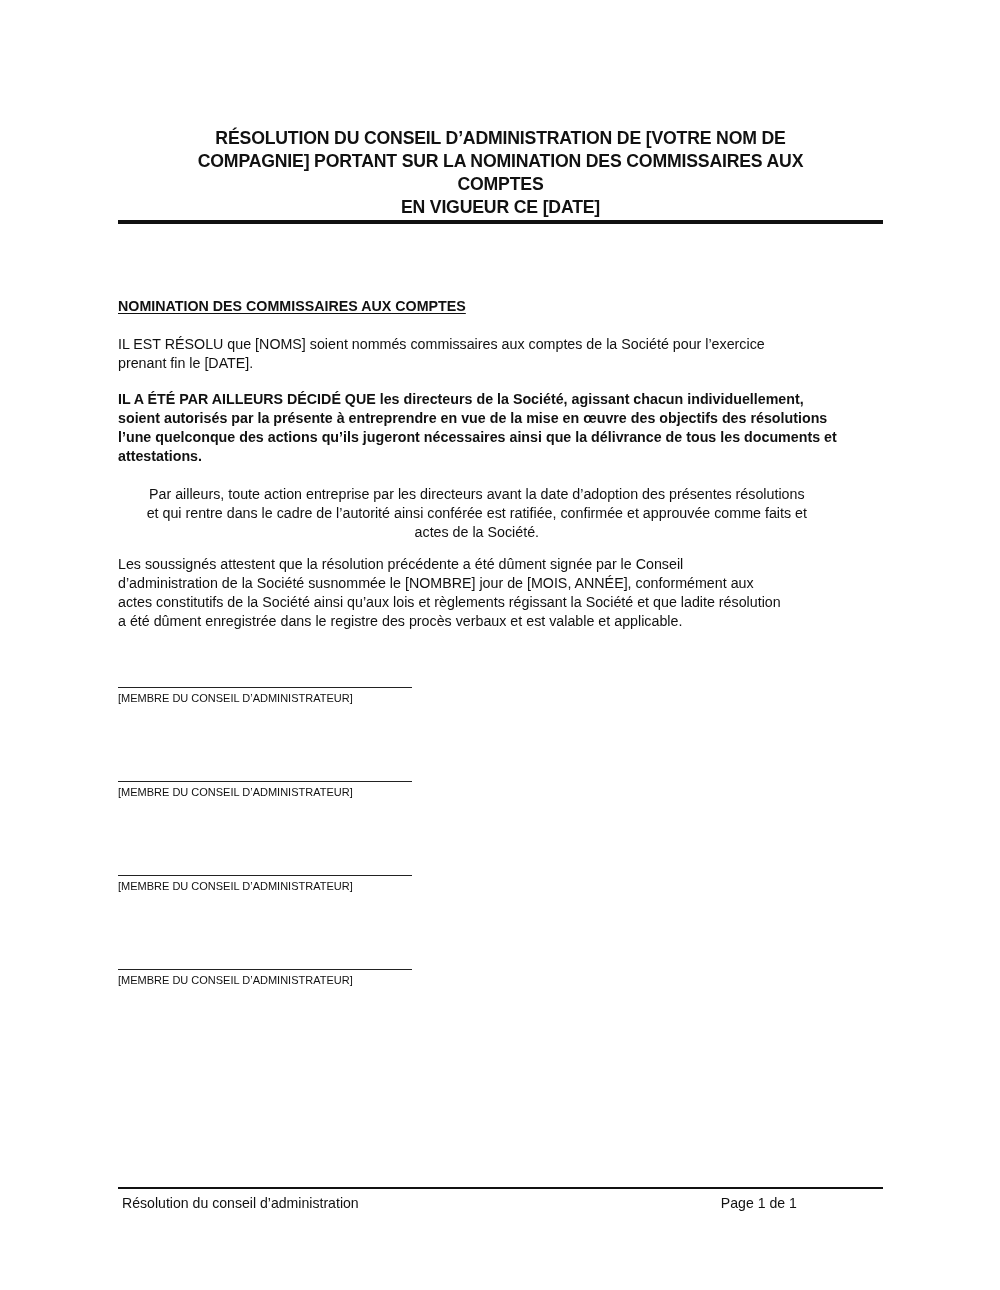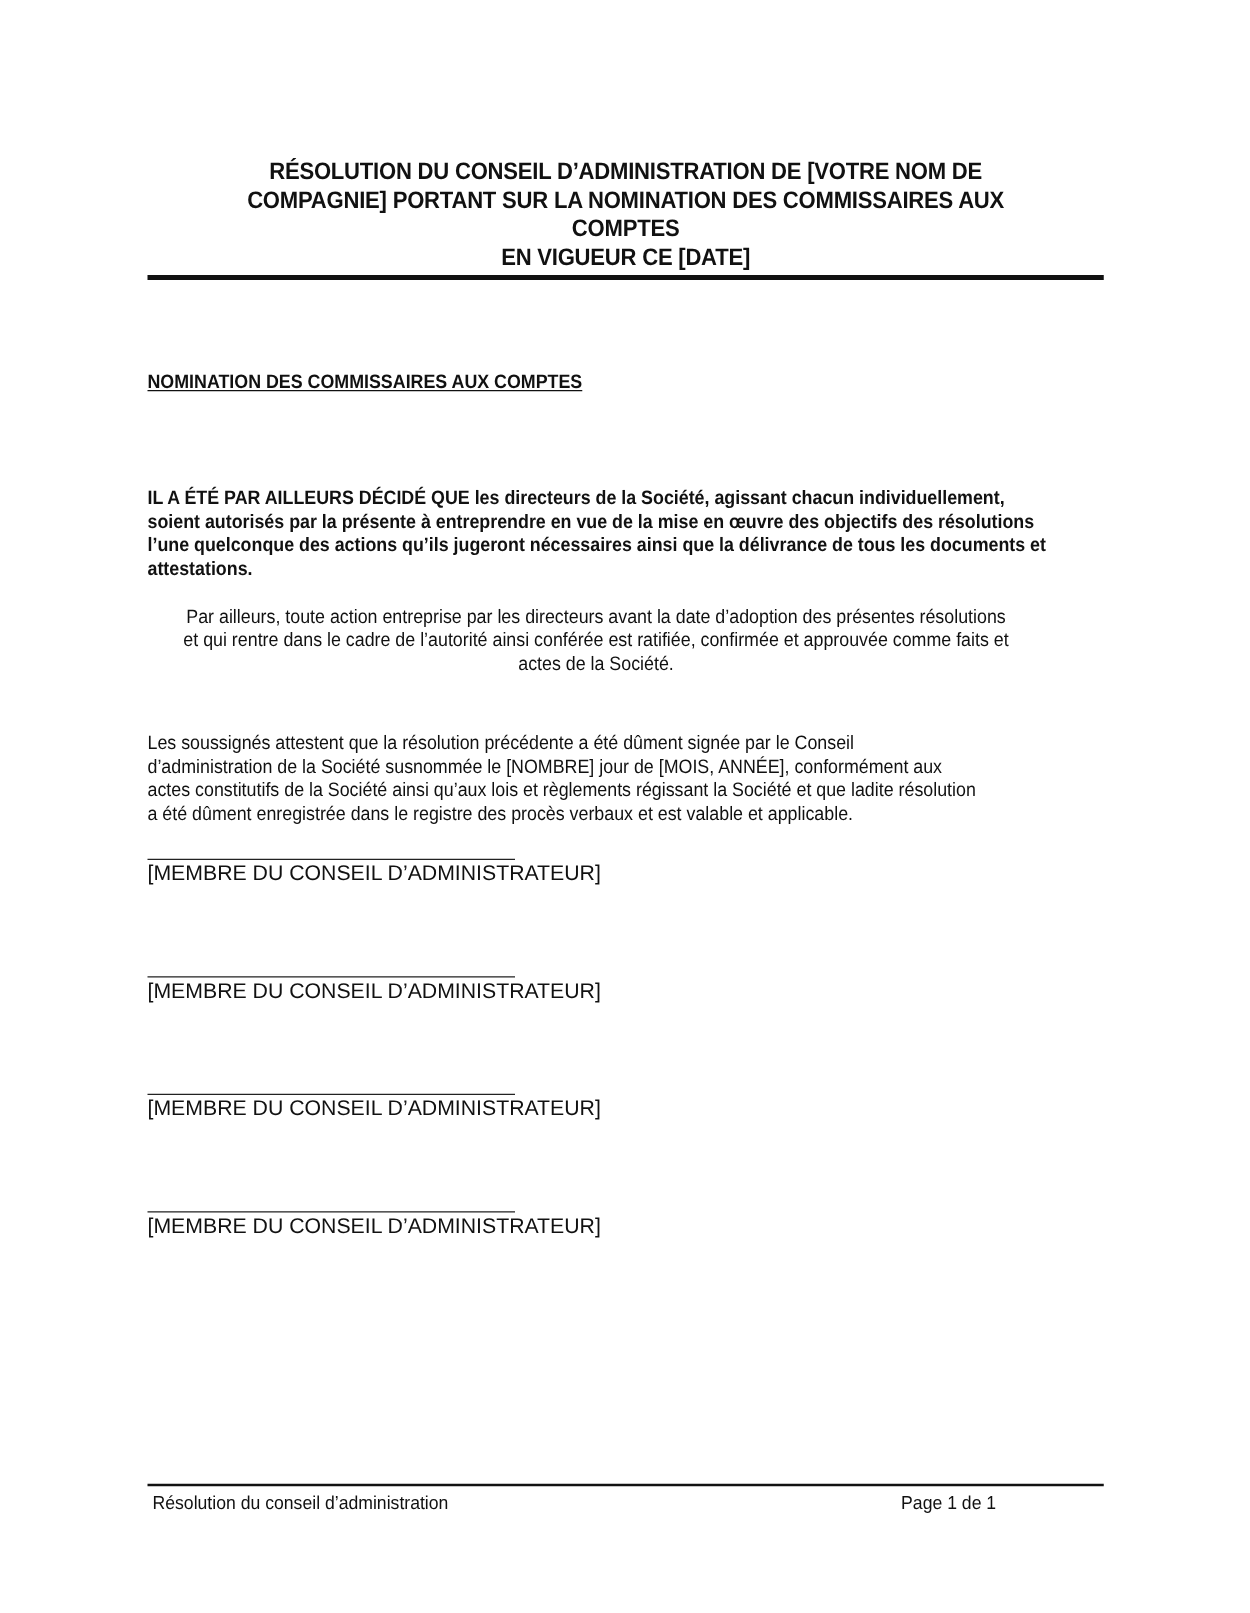--- a/index.html
+++ b/index.html
@@ -74,21 +74,21 @@
       position: absolute;
       left: 118px;
     }
     .sig-line {
       width: 294px;
       height: 1px;
       background: #222222;
       margin-bottom: 1px;
     }
     .sig-label {
-      font-size: 17px;
+      font-size: 11px;
       line-height: 19px;
       white-space: nowrap;
     }
     .footer-rule {
       position: absolute;
       left: 118px;
       width: 765px;
       top: 1187px;
       height: 2px;
       background: #111111;
@@ -122,35 +122,39 @@
   <div class="title-block">
     <div class="title-line">RÉSOLUTION DU CONSEIL D’ADMINISTRATION DE [VOTRE NOM DE</div>
     <div class="title-line">COMPAGNIE] PORTANT SUR LA NOMINATION DES COMMISSAIRES AUX</div>
     <div class="title-line">COMPTES</div>
     <div class="title-line">EN VIGUEUR CE [DATE]</div>
   </div>
   <div class="title-rule"></div>
 
   <div class="section-heading">NOMINATION DES COMMISSAIRES AUX COMPTES</div>
 
+  <div class="para" style="top:334px;">
+    <div class="para-line">IL EST RÉSOLU que [NOMS] soient nommés commissaires aux comptes de la Société pour l’exercice</div>
+    <div class="para-line">prenant fin le [DATE].</div>
+  </div>
 
   <div class="para" style="top:389px;font-weight:bold;">
     <div class="para-line">IL A ÉTÉ PAR AILLEURS DÉCIDÉ QUE les directeurs de la Société, agissant chacun individuellement,</div>
     <div class="para-line">soient autorisés par la présente à entreprendre en vue de la mise en œuvre des objectifs des résolutions</div>
     <div class="para-line">l’une quelconque des actions qu’ils jugeront nécessaires ainsi que la délivrance de tous les documents et</div>
     <div class="para-line">attestations.</div>
   </div>
 
   <div class="para" style="top:484px;text-align:center;">
     <div class="para-line">Par ailleurs, toute action entreprise par les directeurs avant la date d’adoption des présentes résolutions</div>
     <div class="para-line">et qui rentre dans le cadre de l’autorité ainsi conférée est ratifiée, confirmée et approuvée comme faits et</div>
     <div class="para-line">actes de la Société.</div>
   </div>
 
-  <div class="para" style="top:585px;">
+  <div class="para" style="top:554px;">
     <div class="para-line">Les soussignés attestent que la résolution précédente a été dûment signée par le Conseil</div>
     <div class="para-line">d’administration de la Société susnommée le [NOMBRE] jour de [MOIS, ANNÉE], conformément aux</div>
     <div class="para-line">actes constitutifs de la Société ainsi qu’aux lois et règlements régissant la Société et que ladite résolution</div>
     <div class="para-line">a été dûment enregistrée dans le registre des procès verbaux et est valable et applicable.</div>
   </div>
 
   <div class="sig" style="top:687px;">
     <div class="sig-line"></div>
     <div class="sig-label">[MEMBRE DU CONSEIL D’ADMINISTRATEUR]</div>
   </div>

